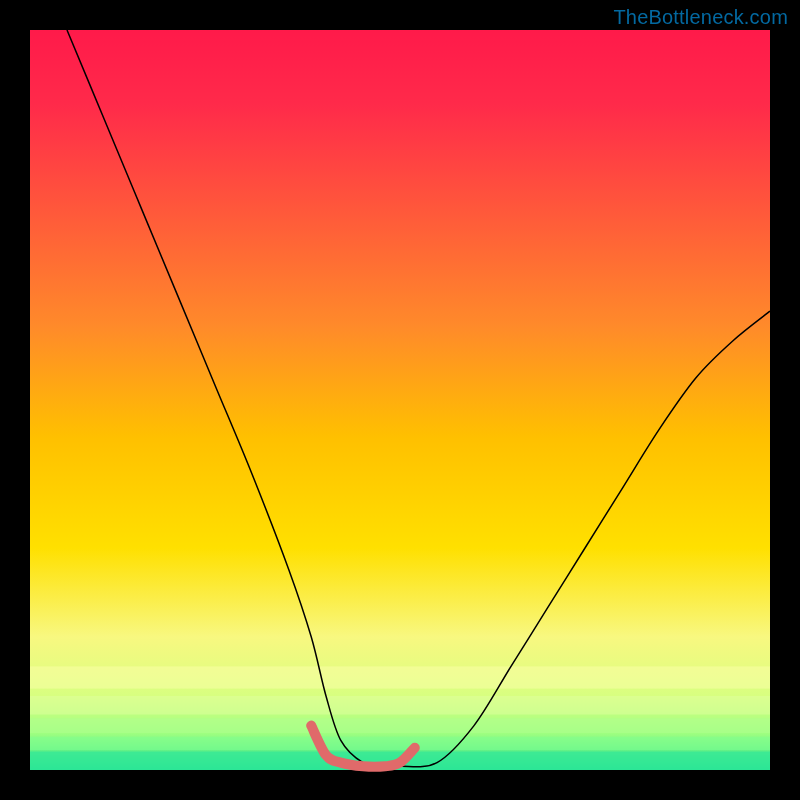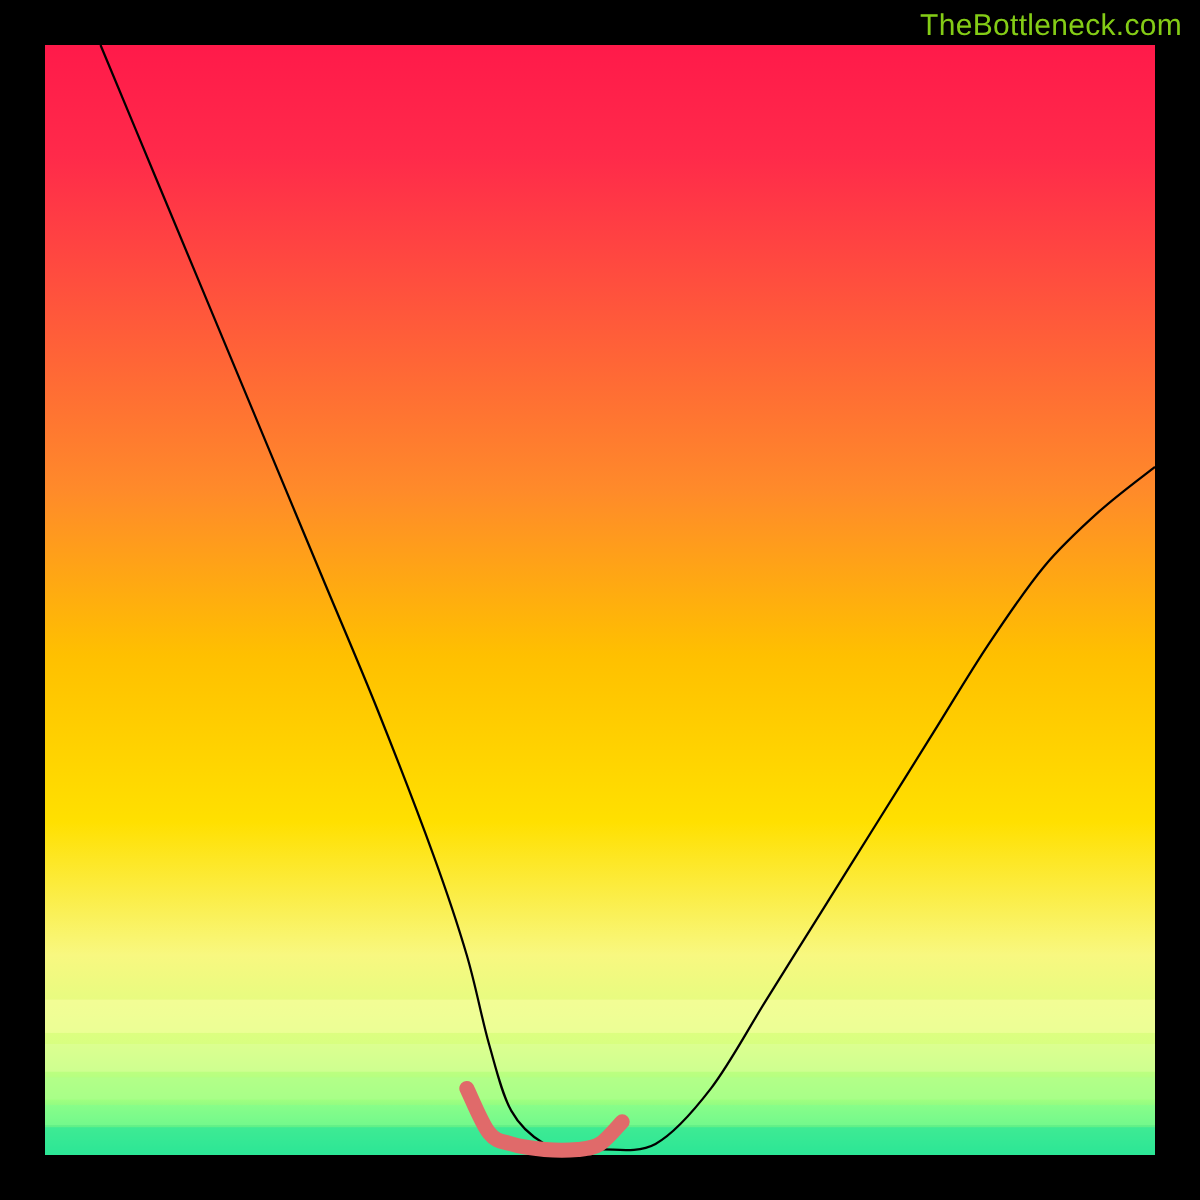--- a/index.html
+++ b/index.html
@@ -15,21 +15,21 @@
     position: absolute;
     top: 0;
     left: 0;
     width: 800px;
     height: 800px;
   }
   .watermark {
     position: absolute;
     top: 6px;
     right: 12px;
-    color: #84cc16;
+    color: #0369a1;
     font-size: 20px;
     font-weight: normal;
     letter-spacing: 0.2px;
     z-index: 10;
   }
 </style>
 </head>
 <body>
 
 <div class="chart-container">

